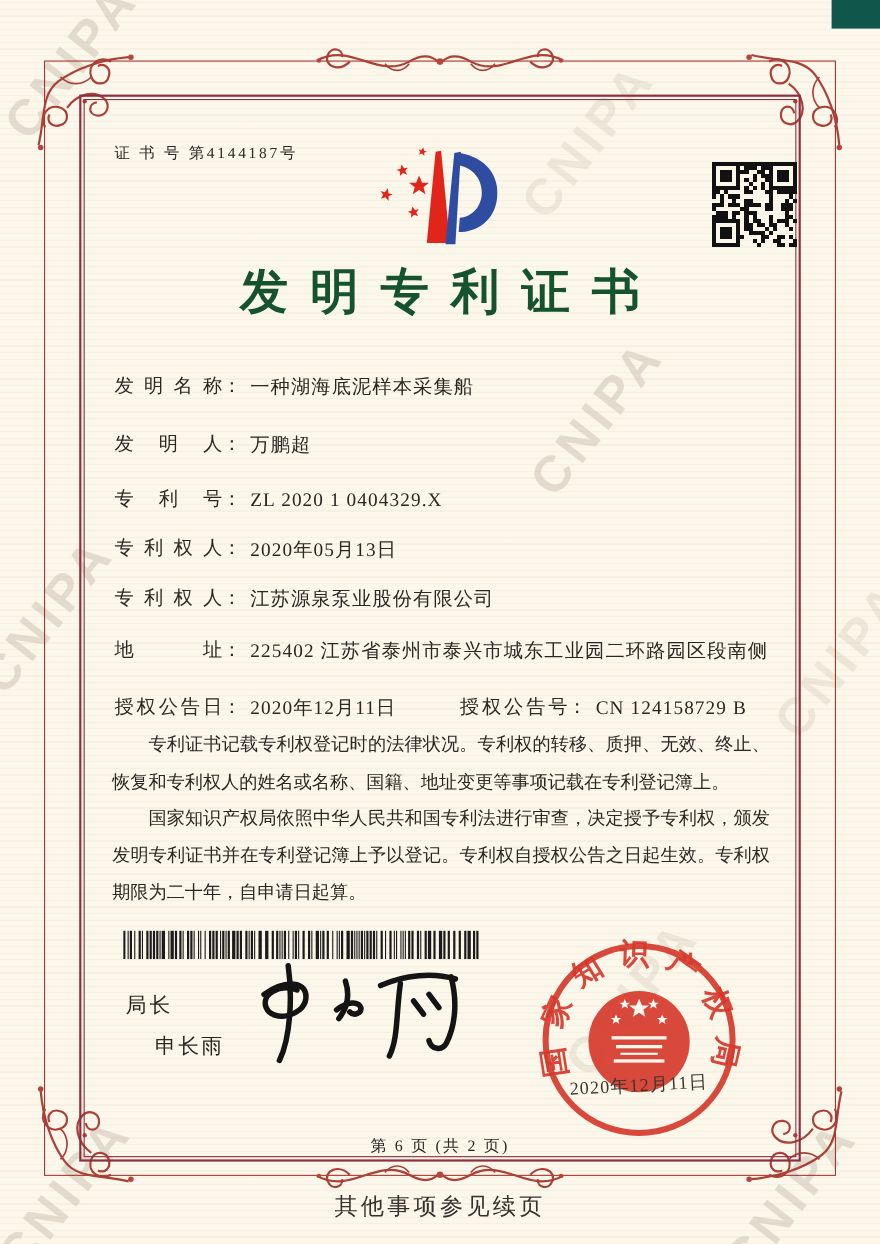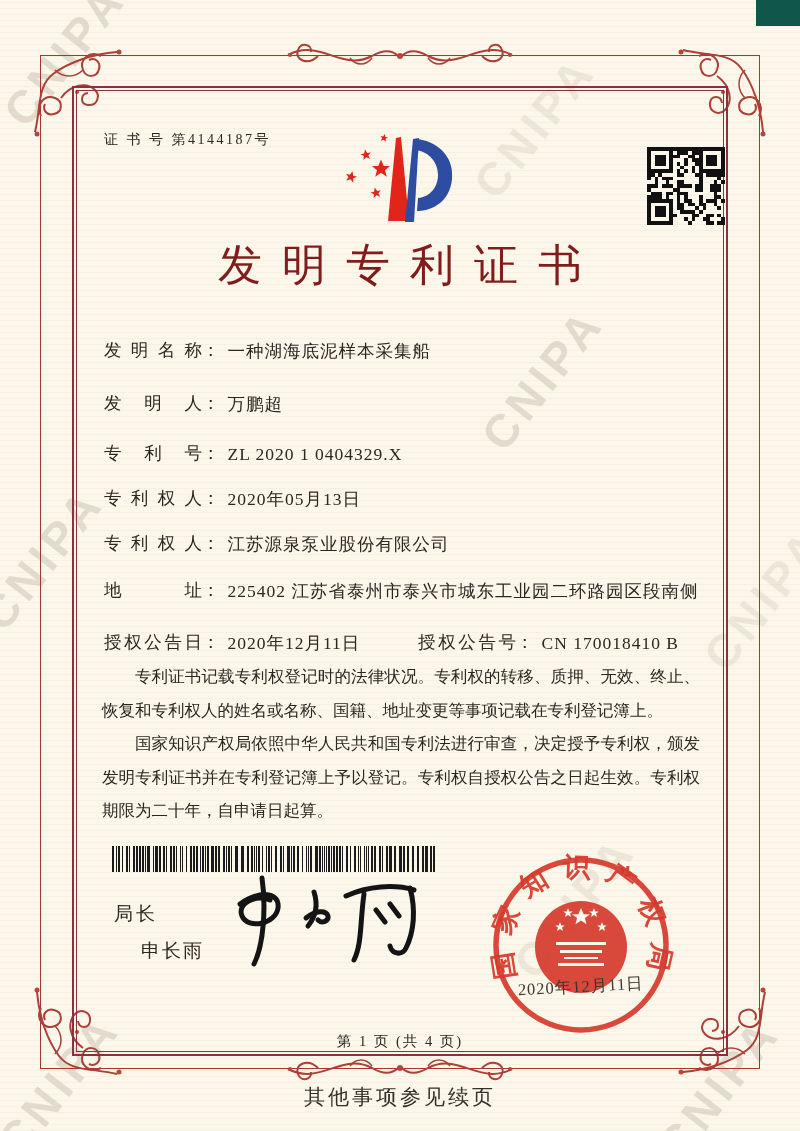--- a/index.html
+++ b/index.html
@@ -34,22 +34,22 @@
   .inner-frame{
     position:absolute;left:72px;top:86px;width:652px;height:966px;
     border:2.5px solid #8c3040;z-index:1;
   }
   .inner-frame::after{content:"";position:absolute;inset:2px;border:1px solid #8c3040;}
   .cert-no{position:absolute;left:104px;top:131px;font-size:14px;letter-spacing:2.5px;z-index:2;}
   .logo{position:absolute;left:332px;top:124px;z-index:2;}
   .qr{position:absolute;left:640px;top:140px;width:92px;height:92px;z-index:2;}
   .title{
     position:absolute;top:236px;left:0;width:100%;text-align:center;
-    font-size:44px;font-weight:normal;letter-spacing:20px;text-indent:20px;
-    color:#7f1d1d;z-index:2;
+    font-size:44px;font-weight:bold;letter-spacing:20px;text-indent:20px;
+    color:#14532d;z-index:2;
   }
   .field{position:absolute;left:104px;font-size:17.5px;z-index:2;}
   .flabel{display:inline-block;width:98px;text-align:justify;text-align-last:justify;vertical-align:top;}
   .fvalue{display:inline-block;margin-left:8px;letter-spacing:1px;vertical-align:top;max-width:472px;line-height:27px;}
   .f1{top:338px;} .f2{top:391px;} .f3{top:441px;} .f4{top:486px;} .f5{top:531px;} .f6{top:578px;} .f7{top:630px;}
   .grant-no{position:absolute;left:314px;top:0;white-space:nowrap;}
   .f7{width:596px;}
   .par{position:absolute;left:102px;width:598px;top:660px;font-size:16.5px;line-height:33.5px;text-align:justify;z-index:2;}
   .par p{margin:0;text-indent:2em;}
   .barcode{position:absolute;left:112px;top:846px;z-index:2;}
@@ -312,21 +312,21 @@
   <span class="flabel">专利权人</span><span class="colon">：</span><span class="fvalue">2020年05月13日</span>
 </div>
 <div class="field f5">
   <span class="flabel">专利权人</span><span class="colon">：</span><span class="fvalue">江苏源泉泵业股份有限公司</span>
 </div>
 <div class="field f6">
   <span class="flabel">地址</span><span class="colon">：</span><span class="fvalue">225402 江苏省泰州市泰兴市城东工业园二环路园区段南侧</span>
 </div>
 <div class="field f7">
   <span><span class="flabel">授权公告日</span><span class="colon">：</span><span class="fvalue">2020年12月11日</span></span>
-  <span class="grant-no"><span class="flabel">授权公告号</span><span class="colon">：</span><span class="fvalue">CN 170018410 B</span></span>
+  <span class="grant-no"><span class="flabel">授权公告号</span><span class="colon">：</span><span class="fvalue">CN 124158729 B</span></span>
 </div>
 
 <div class="par">
   <p>专利证书记载专利权登记时的法律状况。专利权的转移、质押、无效、终止、恢复和专利权人的姓名或名称、国籍、地址变更等事项记载在专利登记簿上。</p>
   <p>国家知识产权局依照中华人民共和国专利法进行审查，决定授予专利权，颁发发明专利证书并在专利登记簿上予以登记。专利权自授权公告之日起生效。专利权期限为二十年，自申请日起算。</p>
 </div>
 
 <svg id="barcode" class="barcode" width="330" height="26" viewBox="0 0 330 26">
     <rect x="0" y="0" width="2" height="26" fill="#1b1b1b"></rect>
     <rect x="4" y="0" width="1" height="26" fill="#1b1b1b"></rect>
@@ -456,14 +456,14 @@
     <rect x="88" y="100" width="42" height="3"></rect>
     <rect x="92" y="107" width="34" height="2"></rect>
     <rect x="86" y="113" width="46" height="3"></rect>
   </g>
   <text font-size="27" fill="#d5392c" font-weight="bold" letter-spacing="14" opacity="0.92" font-family="Liberation Serif, DejaVu Serif, serif">
     <textPath href="#sealArc" startOffset="12">国家知识产权局</textPath>
   </text>
   <text x="109" y="142" font-size="16.5" fill="#3a3632" text-anchor="middle" letter-spacing="1" transform="rotate(-3 109 142)" font-family="Liberation Serif, DejaVu Serif, serif">2020年12月11日</text>
 </svg>
 
-<div class="page-info">第 1 页 (共 4 页)</div>
+<div class="page-info">第 6 页 (共 2 页)</div>
 <div class="footer-note">其他事项参见续页</div>
 
 </body></html>

